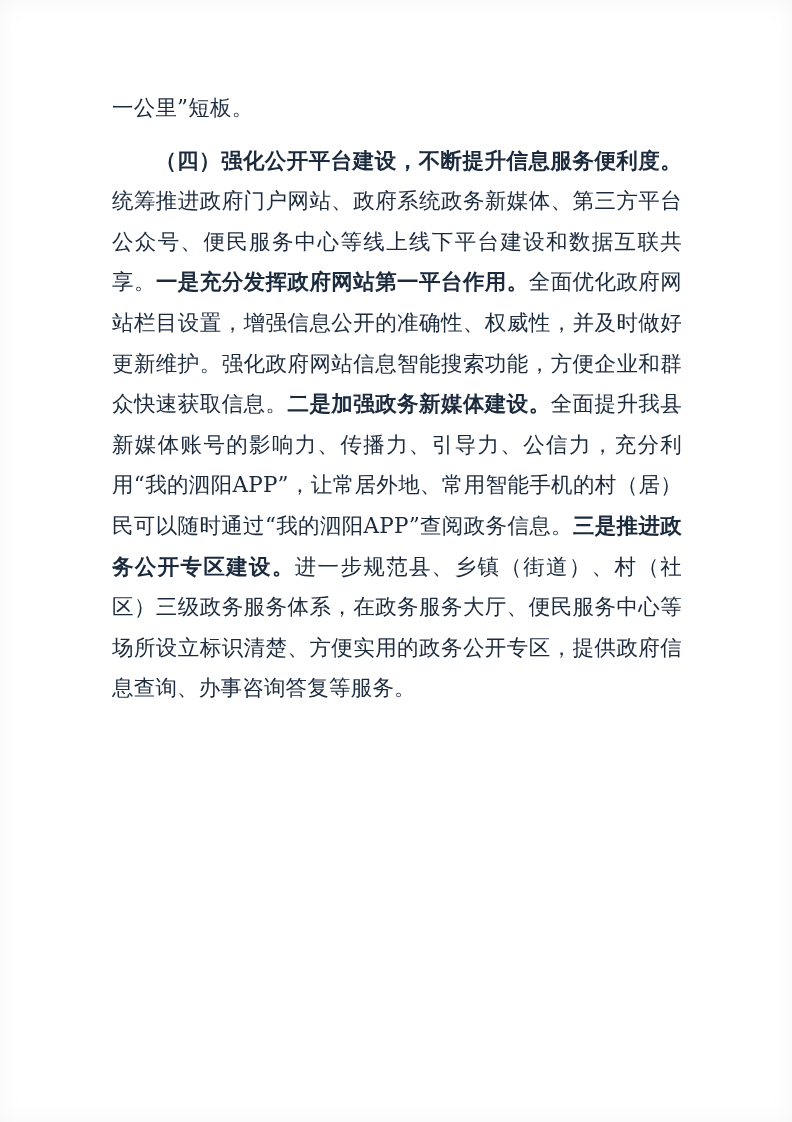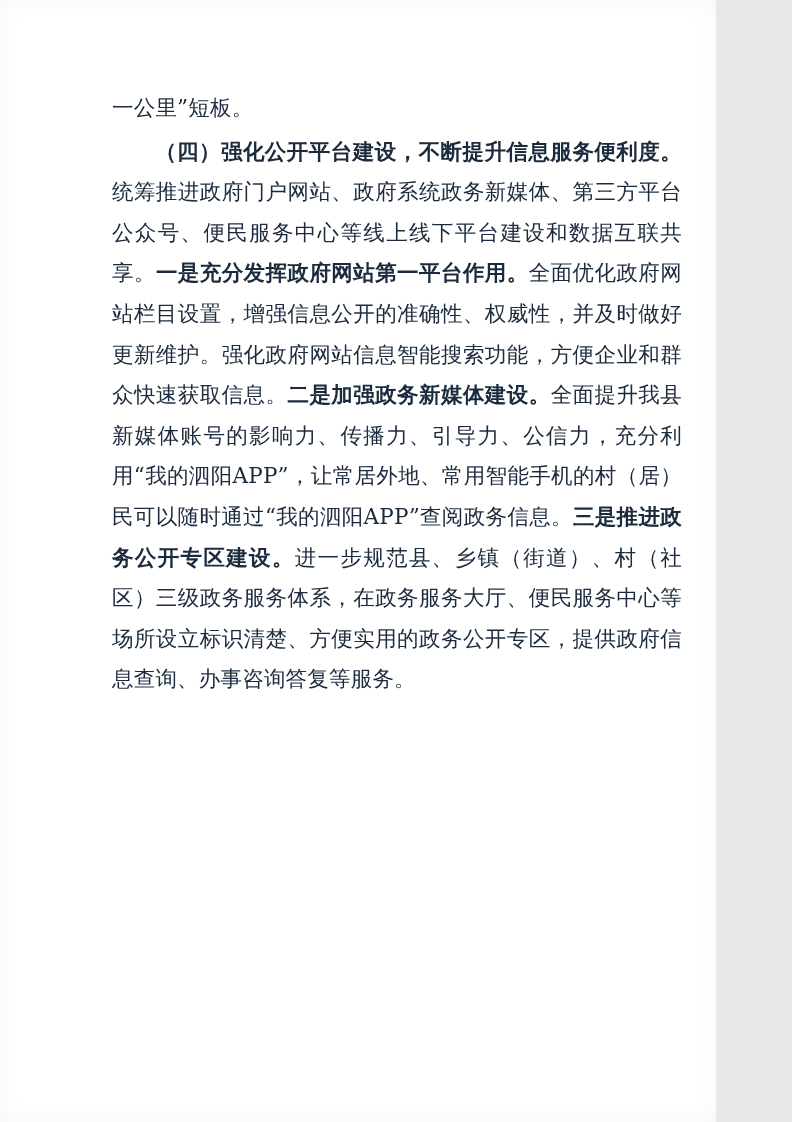--- a/index.html
+++ b/index.html
@@ -1,21 +1,21 @@
 <!DOCTYPE html>
 <html><head>
 <meta charset="utf-8">
 <style>
   html, body {
     margin: 0;
     padding: 0;
     background: #e8e8e8;
   }
   .page {
-    width: 716px;
+    width: 792px;
     height: 1122px;
     background: #ffffff;
     position: relative;
     overflow: hidden;
     box-sizing: border-box;
   }
   .content {
     position: absolute;
     left: 112px;
     top: 88px;
@@ -29,21 +29,21 @@
     text-align: justify;
     text-justify: inter-ideograph;
     margin: 0 0 0 0;
     letter-spacing: 0.2px;
     word-break: break-all;
   }
   .para.indent {
     text-indent: 2em;
   }
   .para + .para {
-    margin-top: 3px;
+    margin-top: 12px;
   }
   .b {
     font-weight: bold;
   }
   
   .page::after {
     content: "";
     position: absolute;
     inset: 0;
     pointer-events: none;

